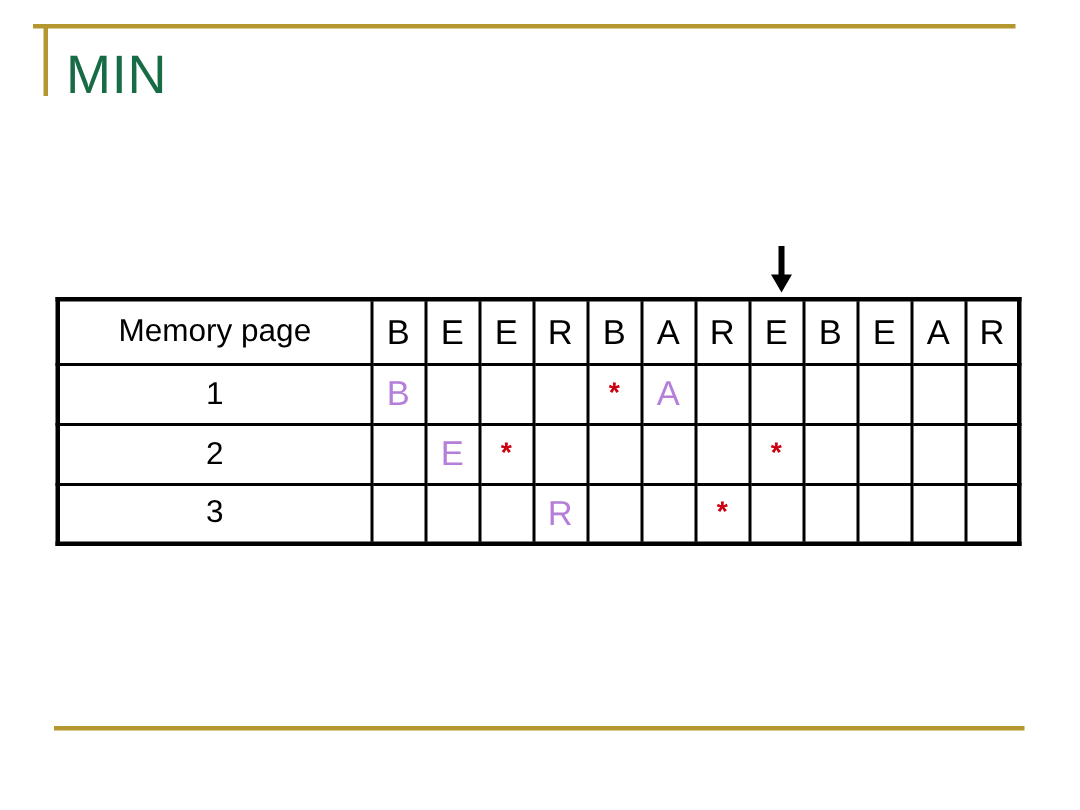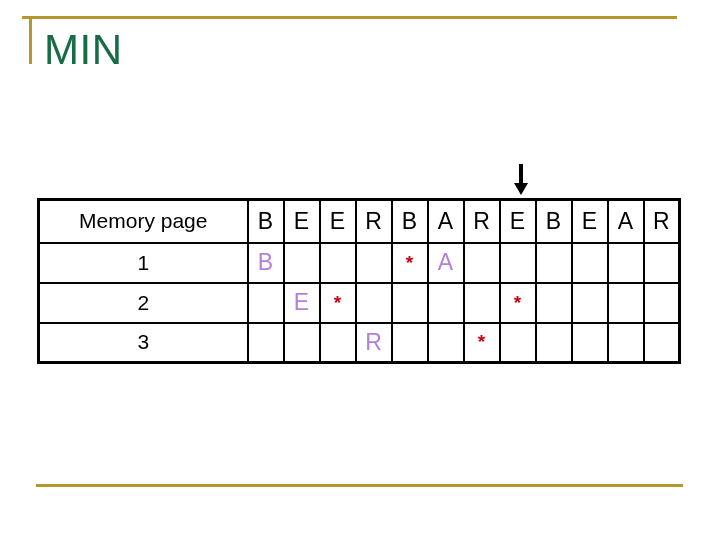--- a/index.html
+++ b/index.html
@@ -15,21 +15,21 @@
     background: #ffffff;
     position: relative;
     overflow: hidden;
     font-family: "Liberation Sans", sans-serif;
   }
   .accent-top    { position: absolute; left: 22px;  top: 16px;  width: 655px; height: 3px; background: var(--gold); }
   .accent-left   { position: absolute; left: 29px;  top: 16px;  width: 3px;   height: 48px; background: var(--gold); }
   .accent-bottom { position: absolute; left: 36px;  top: 484px; width: 647px; height: 3px; background: var(--gold); }
   .slide-title {
     position: absolute; left: 44px; top: 31px;
-    font-size: 42px; line-height: 38px; color: var(--green);
+    font-size: 36px; line-height: 38px; color: var(--green);
     letter-spacing: 0.5px;
   }
   .down-arrow { position: absolute; left: 512px; top: 164px; width: 18px; height: 32px; }
   .ref-table {
     position: absolute; left: 37px; top: 198px;
     border-collapse: collapse; table-layout: fixed;
     border: 3px solid var(--line);
     padding-left: 28px;
   }
   .ref-table th, .ref-table td {

